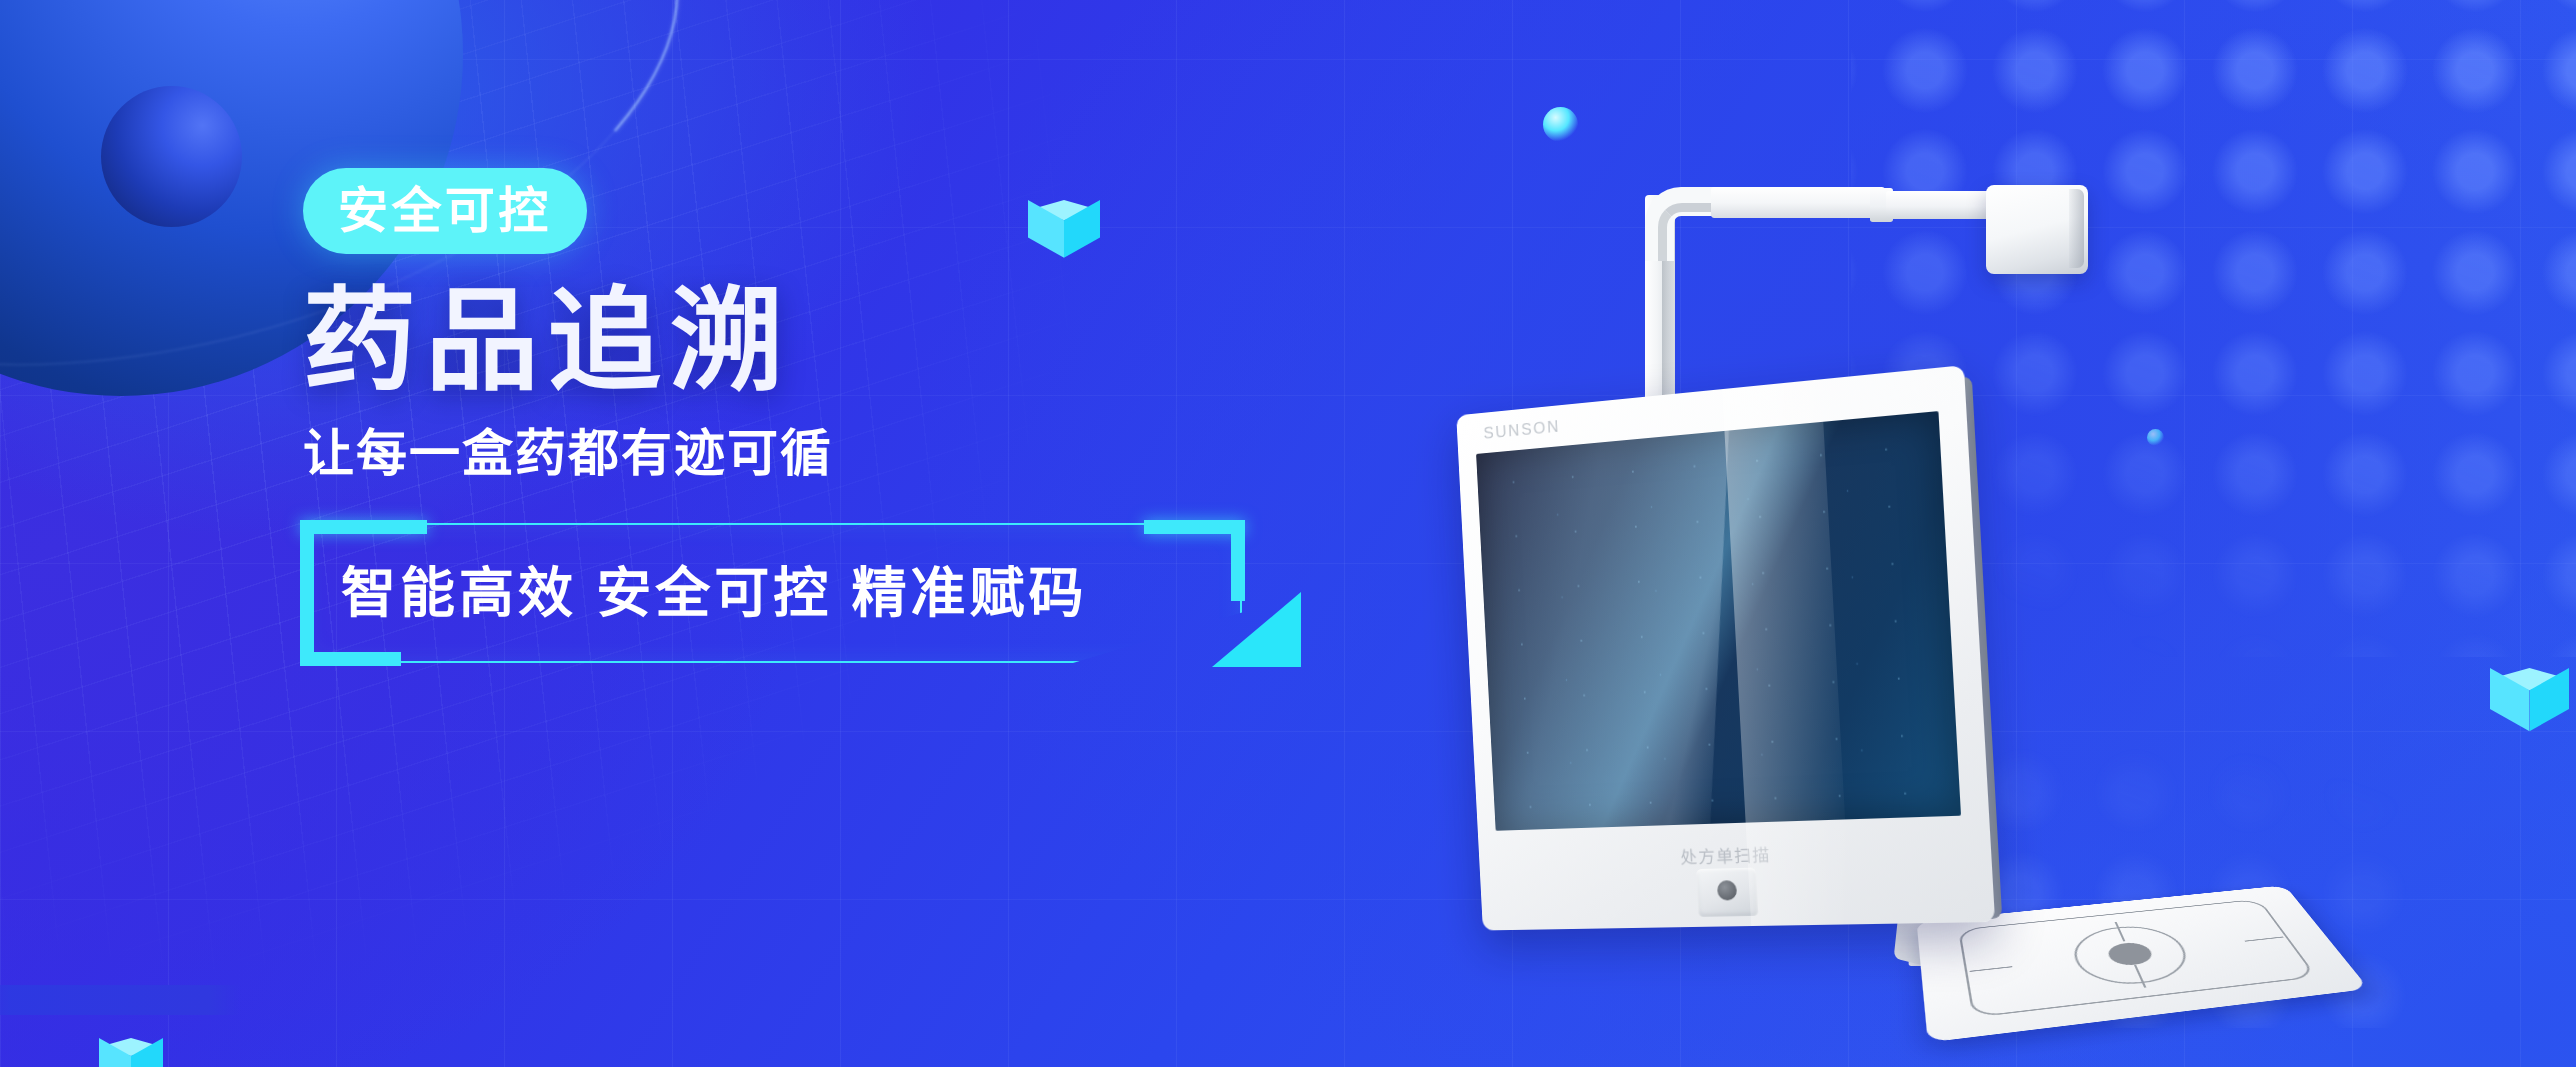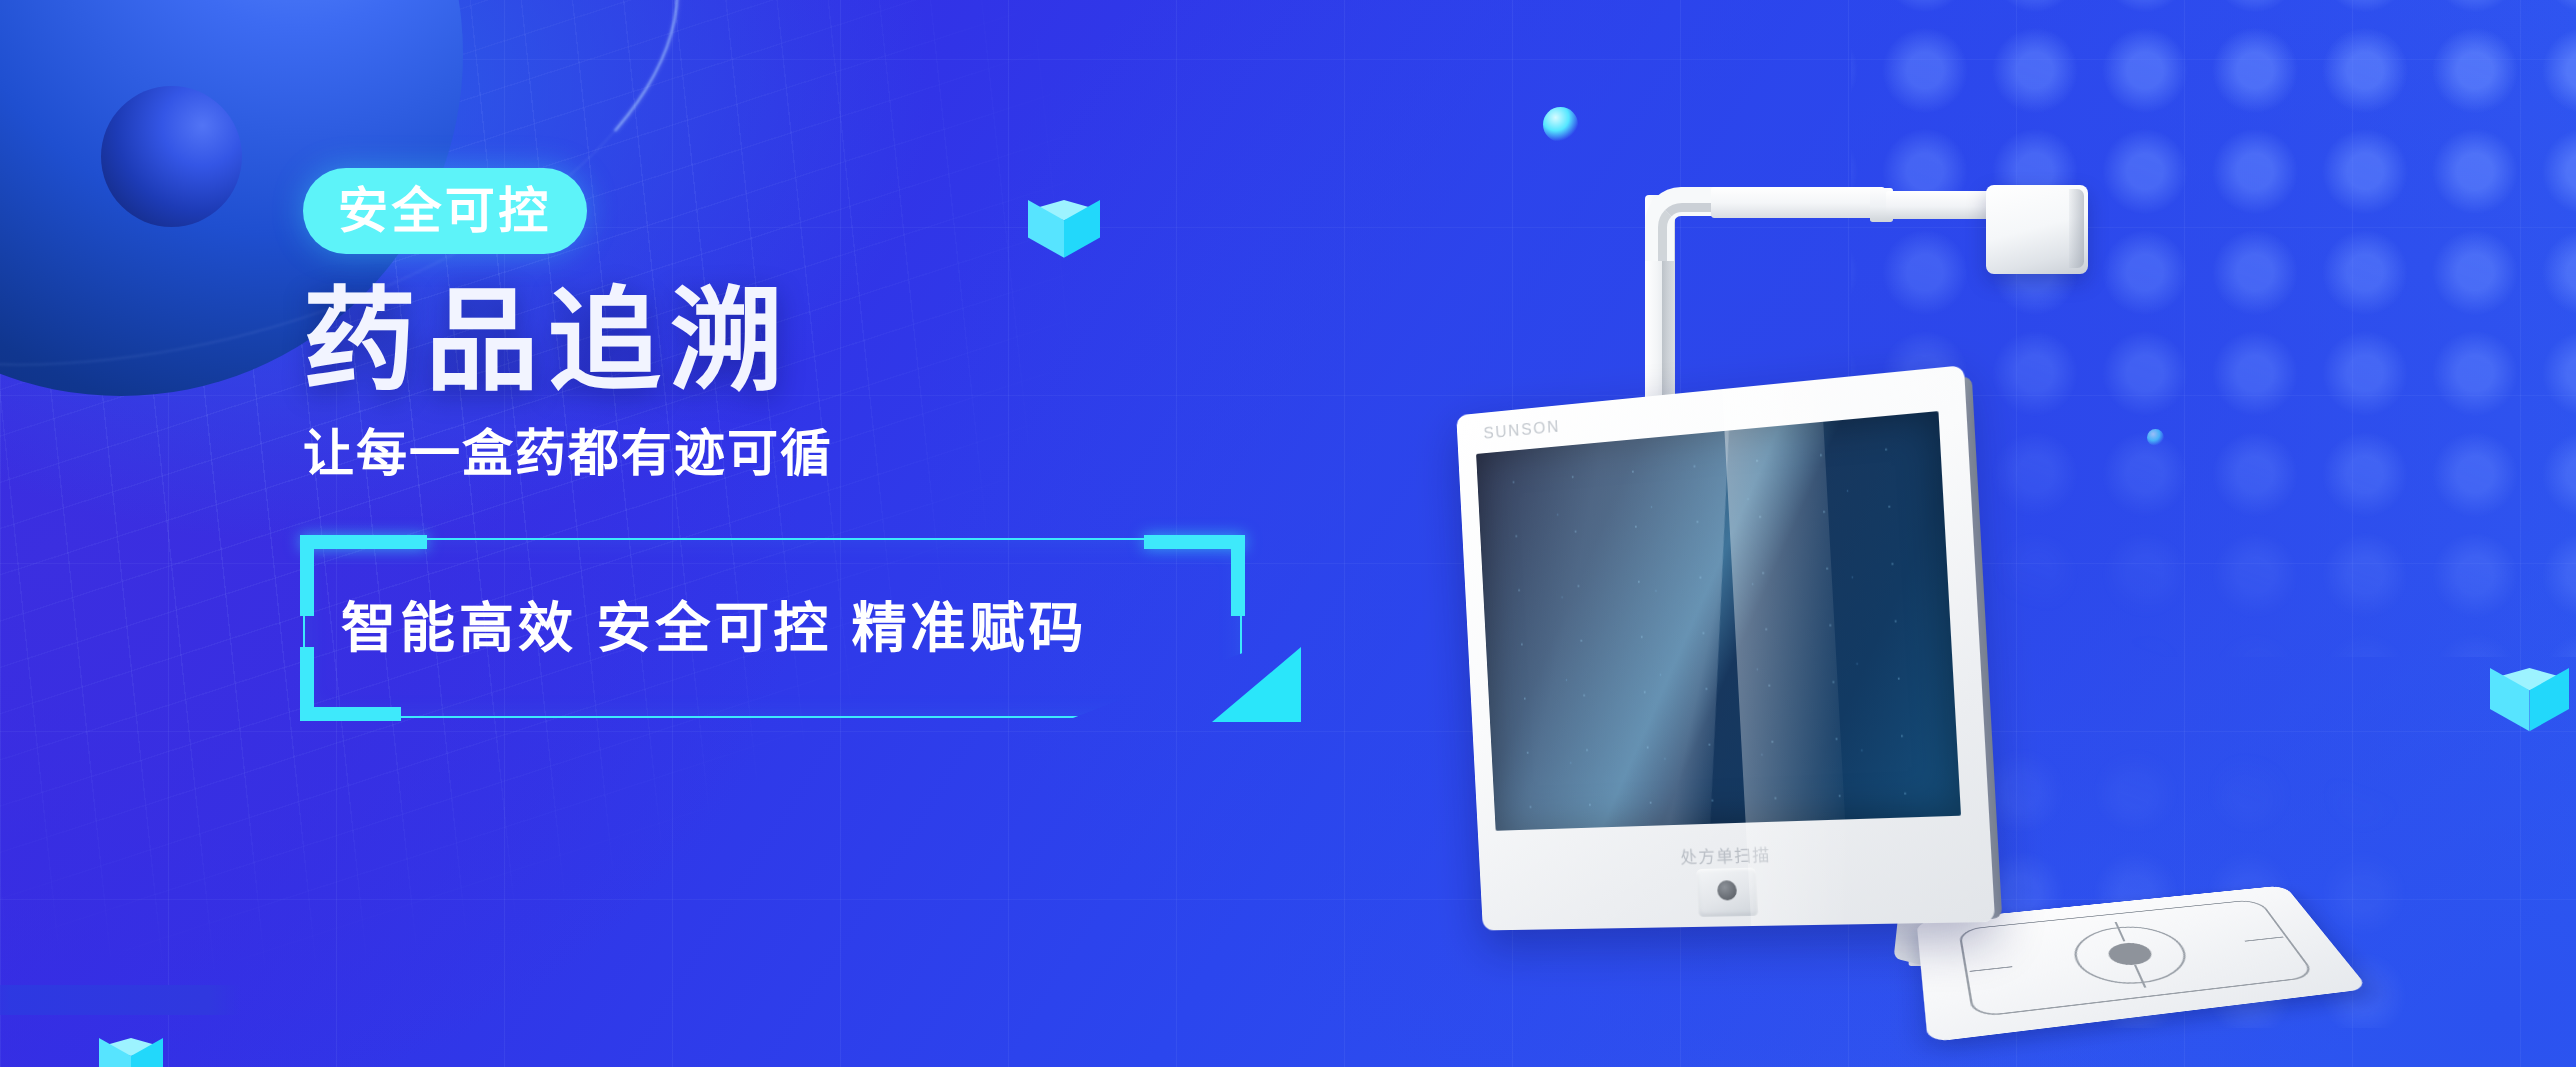--- a/index.html
+++ b/index.html
@@ -197,23 +197,23 @@
     font-weight: bold;
     color: #ffffff;
     letter-spacing: 2px;
     line-height: 1.26;
     white-space: nowrap;
   }
 
   
   .tagwrap {
     position: relative;
-    margin-top: 52px;
+    margin-top: 37px;
     width: 939px;
-    height: 180px;
+    height: 140px;
   }
   .tag-frame {
     position: absolute; inset: 0;
     border: 2.7px solid #3ee9fb;
     clip-path: polygon(0 0, 100% 0, 100% 64%, 82% 100%, 0 100%);
     box-sizing: border-box;
   }
   .tag-frame-inner {
     position:absolute;
     left:0; top:0; right:0; bottom:0;

